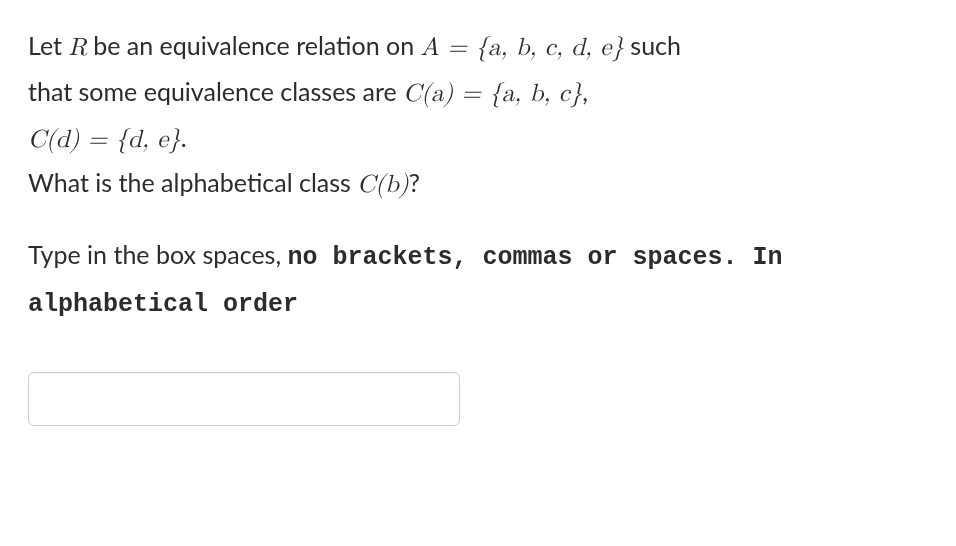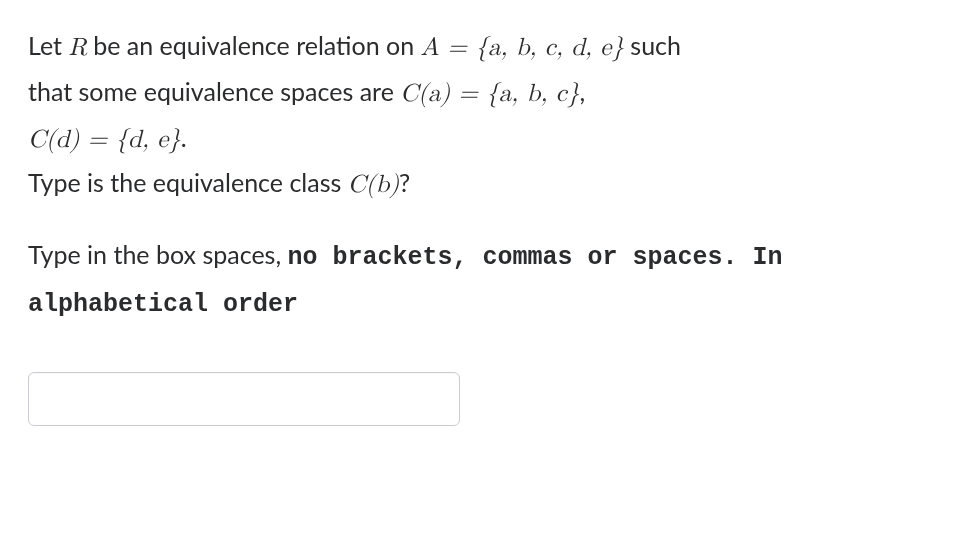--- a/index.html
+++ b/index.html
@@ -49,23 +49,23 @@
     outline: none;
   }
 </style>
 </head>
 <body>
 
 
 
 <div class="question-text">
   <span>Let </span><span class="math">R</span><span> be an equivalence relation on </span><span class="math">A</span><span class="math up"> = </span><span class="math up">{<span style="font-style:italic">a, b, c, d, e</span>}</span><span> such</span><br>
-  <span>that some equivalence spaces are </span><span class="math"><span>C(a)</span></span><span class="math up"> = </span><span class="math up">{<span style="">a, b, c</span>}</span><span>,</span><br>
+  <span>that some equivalence classes are </span><span class="math"><span>C(a)</span></span><span class="math up"> = </span><span class="math up">{<span style="">a, b, c</span>}</span><span>,</span><br>
   <span class="math"><span>C(d)</span></span><span class="math up"> = </span><span class="math up">{<span style="font-style:italic">d, e</span>}</span><span>.</span><br>
-  <span>Type is the equivalence class </span><span class="math"><span>C(b)</span></span><span>?</span>
+  <span>What is the alphabetical class </span><span class="math"><span>C(b)</span></span><span>?</span>
 </div>
 
 <div class="instructions">
   <span>Type in the box spaces, </span><span class="bold">no brackets, commas or spaces. In alphabetical order</span>
 </div>
 
 <input type="text" class="answer-input" value="" style="">
 
 
 

